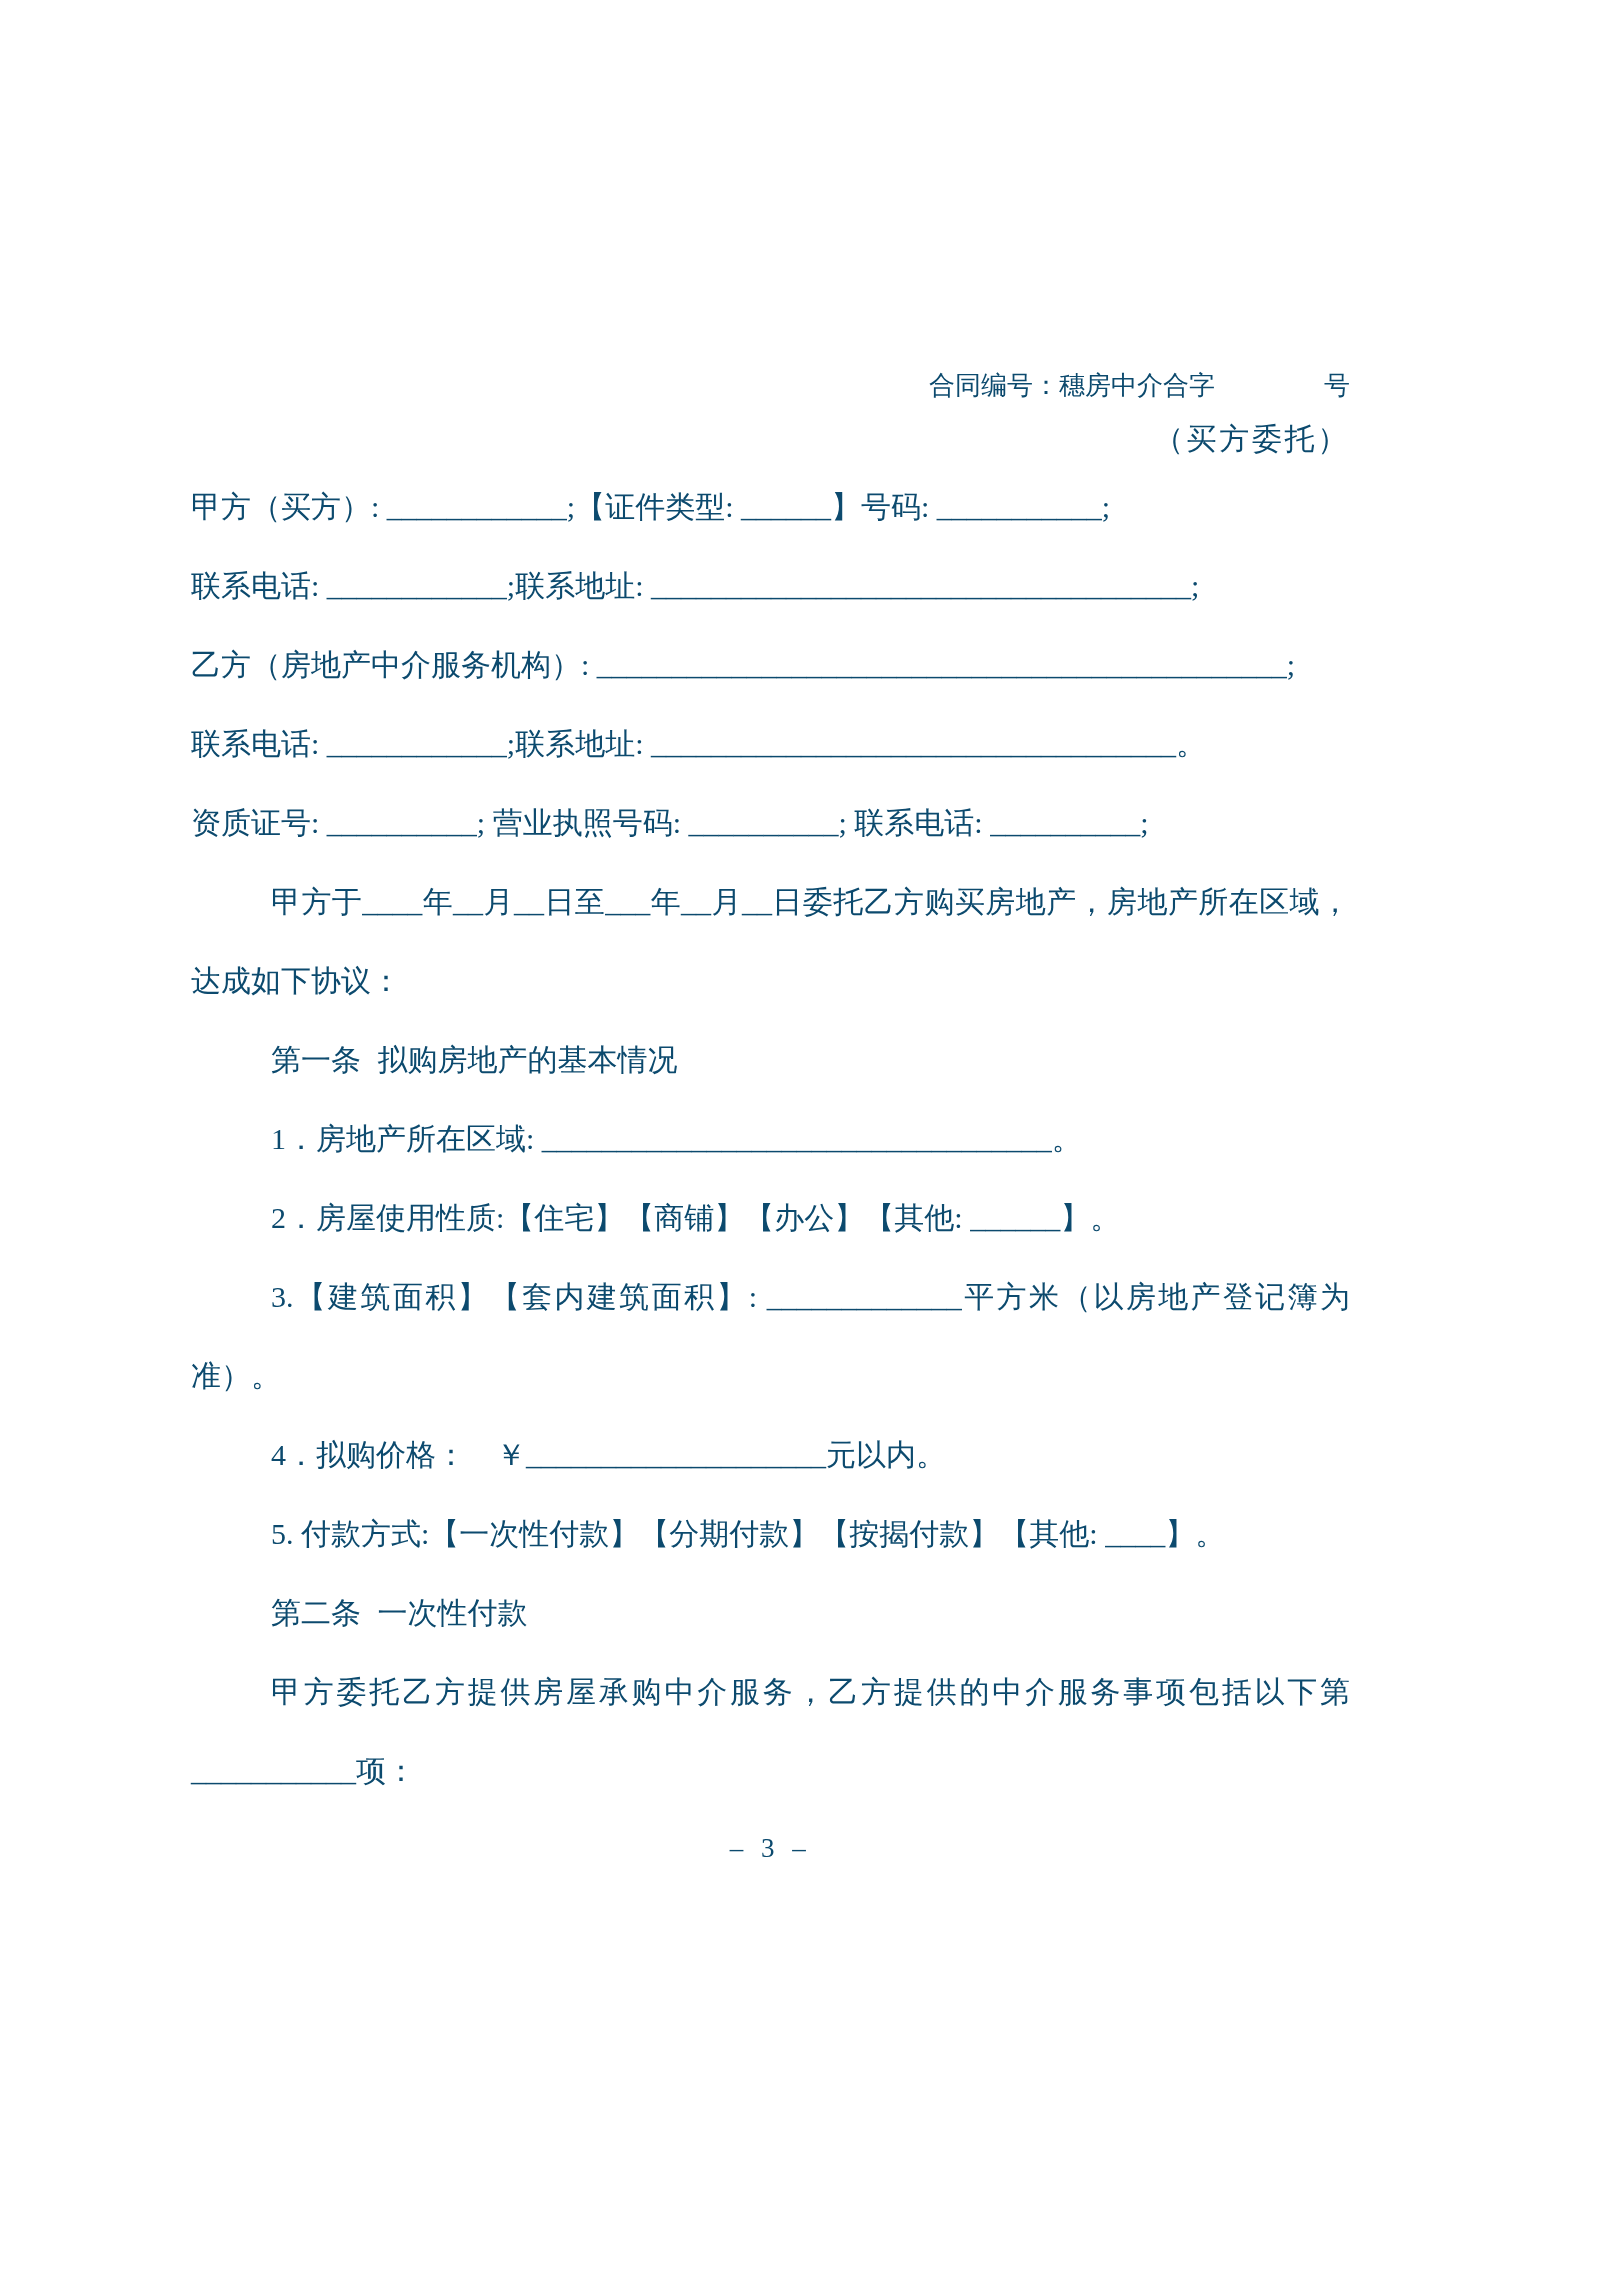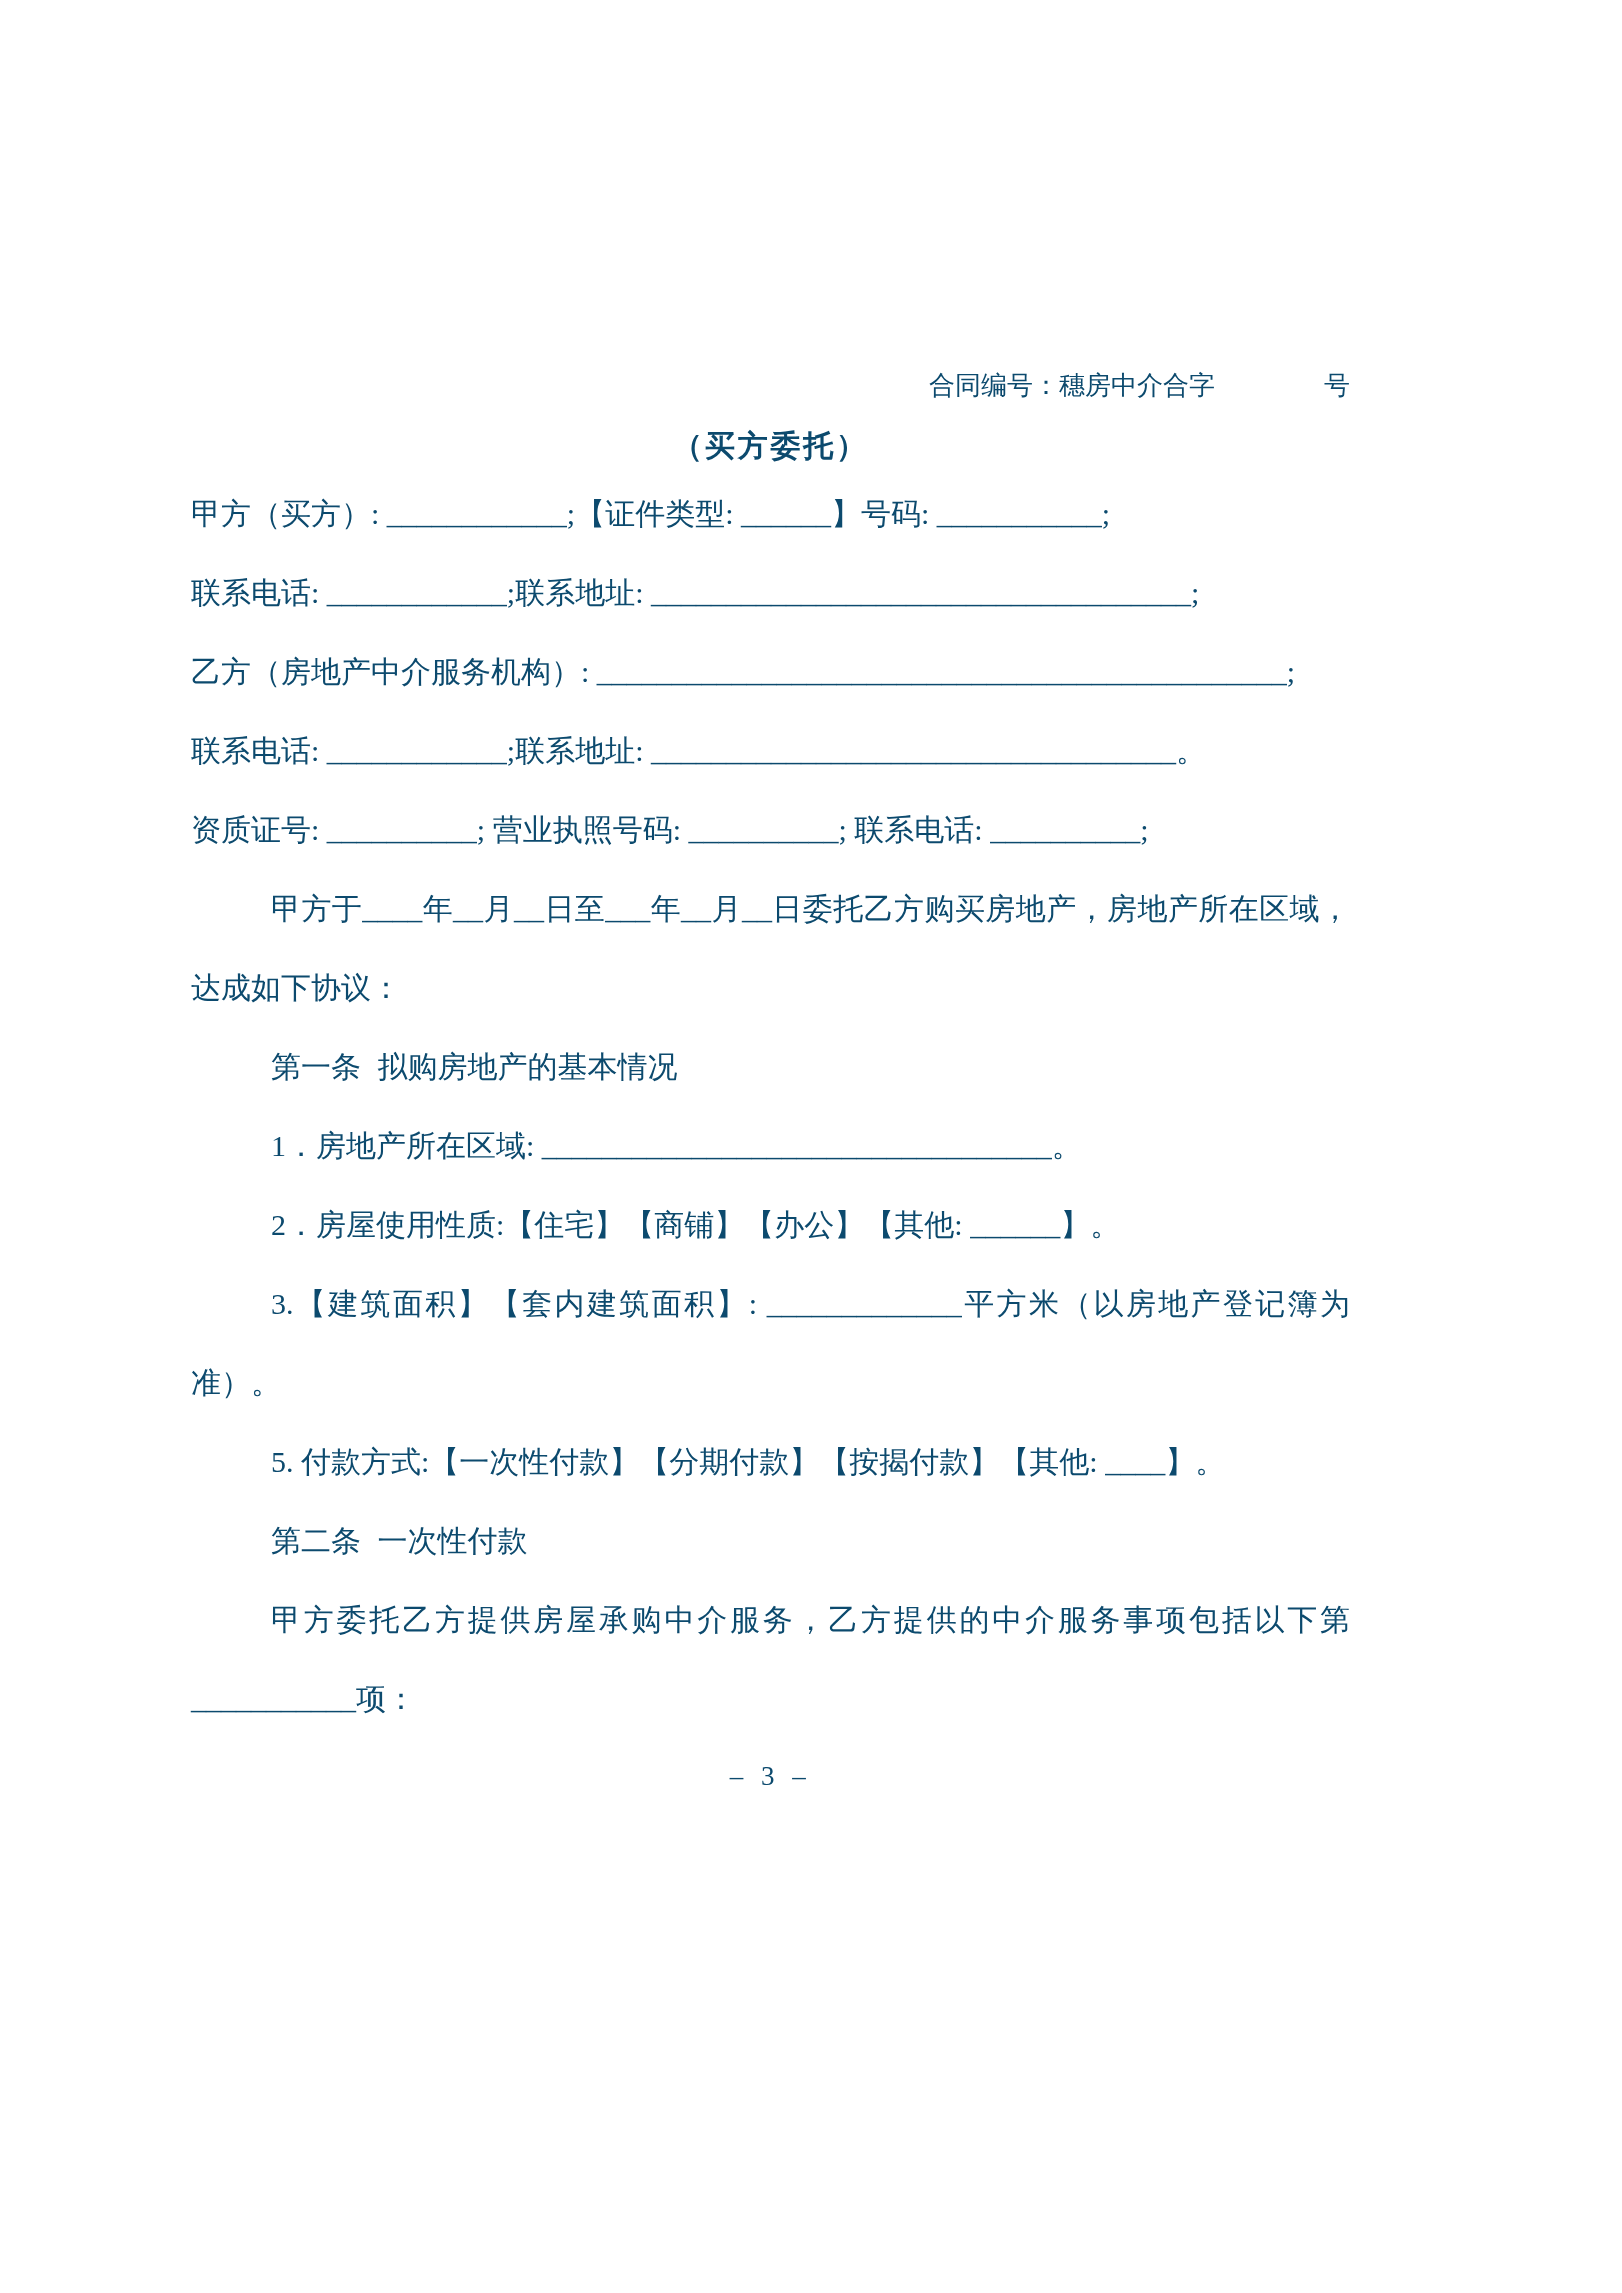--- a/index.html
+++ b/index.html
@@ -28,26 +28,25 @@
     margin: 71px 0 0 0;
     text-align: center;
     font-size: 58px;
     font-weight: bold;
     letter-spacing: 0.30em;
     margin-right: -0.30em; 
     line-height: 76px;
     white-space: nowrap;
   }
   .doc-subtitle {
-    margin-top: 21px;
-    text-align: center;
+    margin-top: 14px;
+    text-align: right;
     font-size: 30px;
     line-height: 42px;
     letter-spacing: 2.7px;
-    font-weight: bold;
   }
   
   .doc-body {
     margin-top: 7.3px;
     font-size: 30px;
     line-height: 79px;
   }
   .line { margin: 0; white-space: nowrap; }
   .para {
     margin: 0;
@@ -86,20 +85,21 @@
       <p class="line">联系电话: ____________;联系地址: ___________________________________。</p>
       <p class="line">资质证号: __________; 营业执照号码: __________; 联系电话: __________;</p>
 
       <p class="para">甲方于____年__月__日至___年__月__日委托乙方购买房地产，房地产所在区域，达成如下协议：</p>
 
       <p class="line indent"><span class="bold">第一条</span><span class="sec-title">拟购房地产的基本情况</span></p>
 
       <p class="line indent">1．房地产所在区域: __________________________________。</p>
       <p class="line indent">2．房屋使用性质:【住宅】【商铺】【办公】【其他: ______】。</p>
       <p class="para">3.【建筑面积】【套内建筑面积】: _____________平方米（以房地产登记簿为准）。</p>
+      <p class="line indent">4．拟购价格：　￥____________________元以内。</p>
       <p class="line indent">5. 付款方式:【一次性付款】【分期付款】【按揭付款】【其他: ____】。</p>
 
       <p class="line indent"><span class="bold">第二条</span><span class="sec-title">一次性付款</span></p>
 
       <p class="para">甲方委托乙方提供房屋承购中介服务，乙方提供的中介服务事项包括以下第___________项：</p>
     </div>
 
     <div class="doc-footer">– 3 –</div>
 
   </div>

